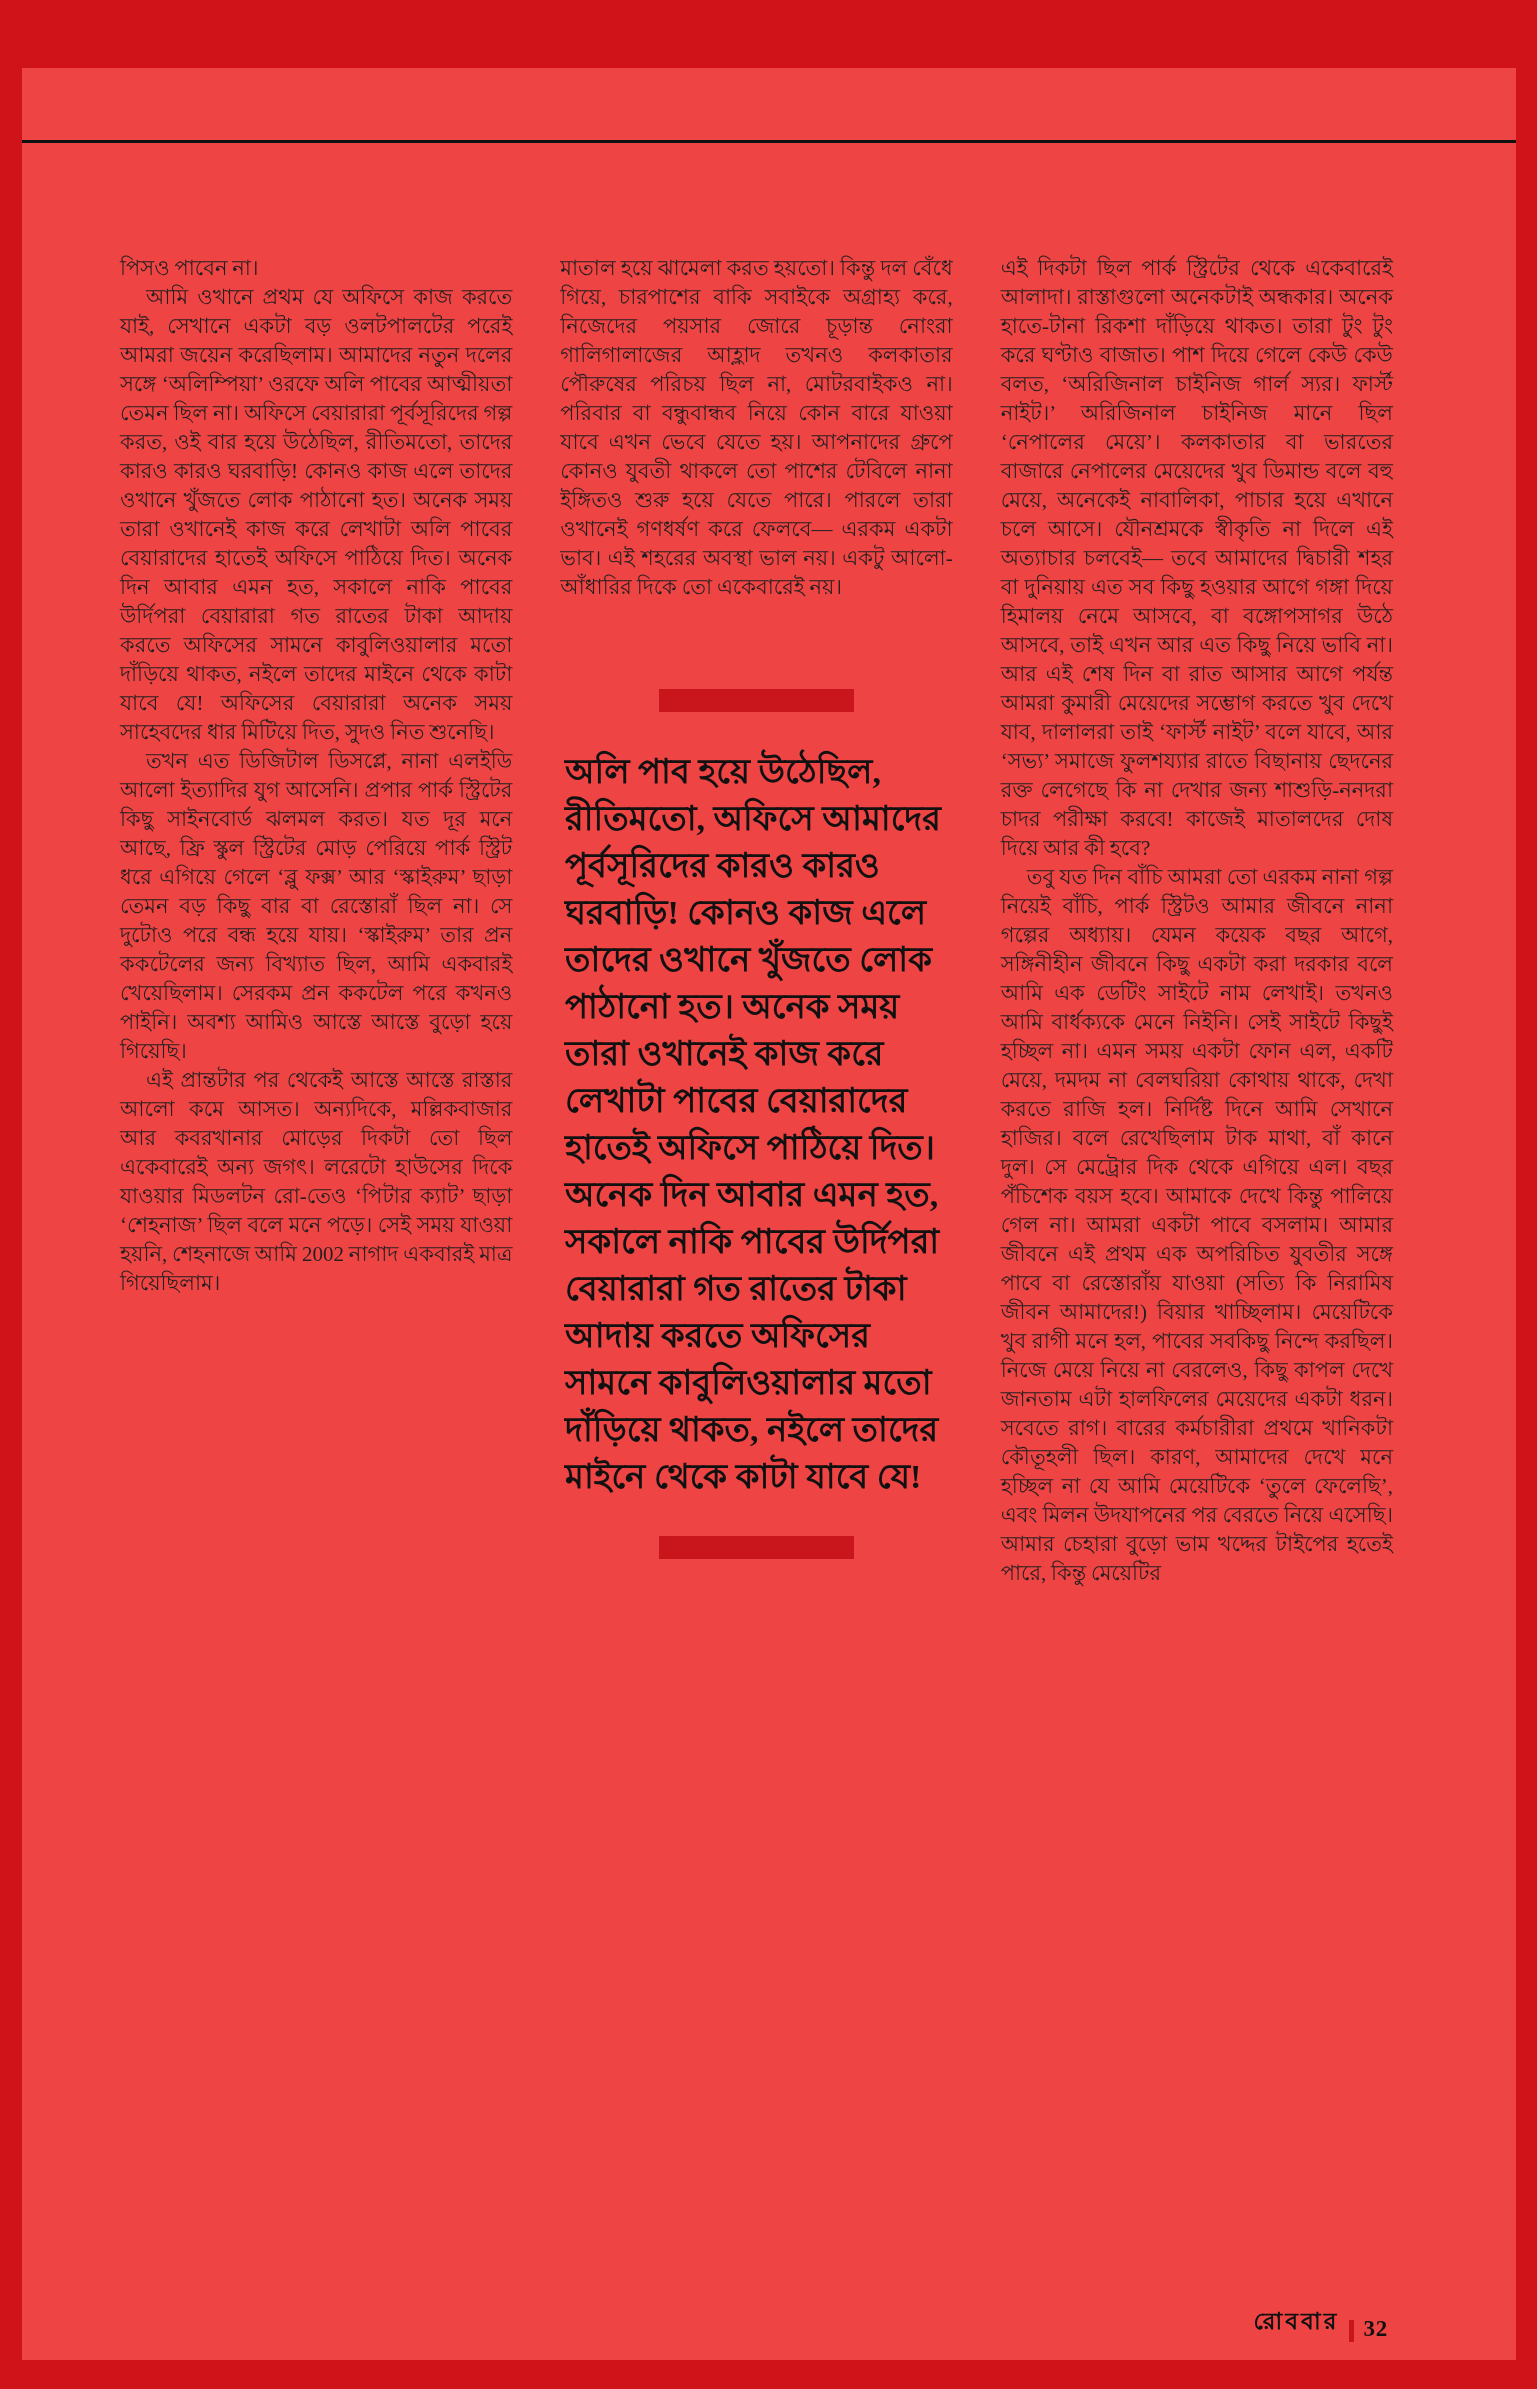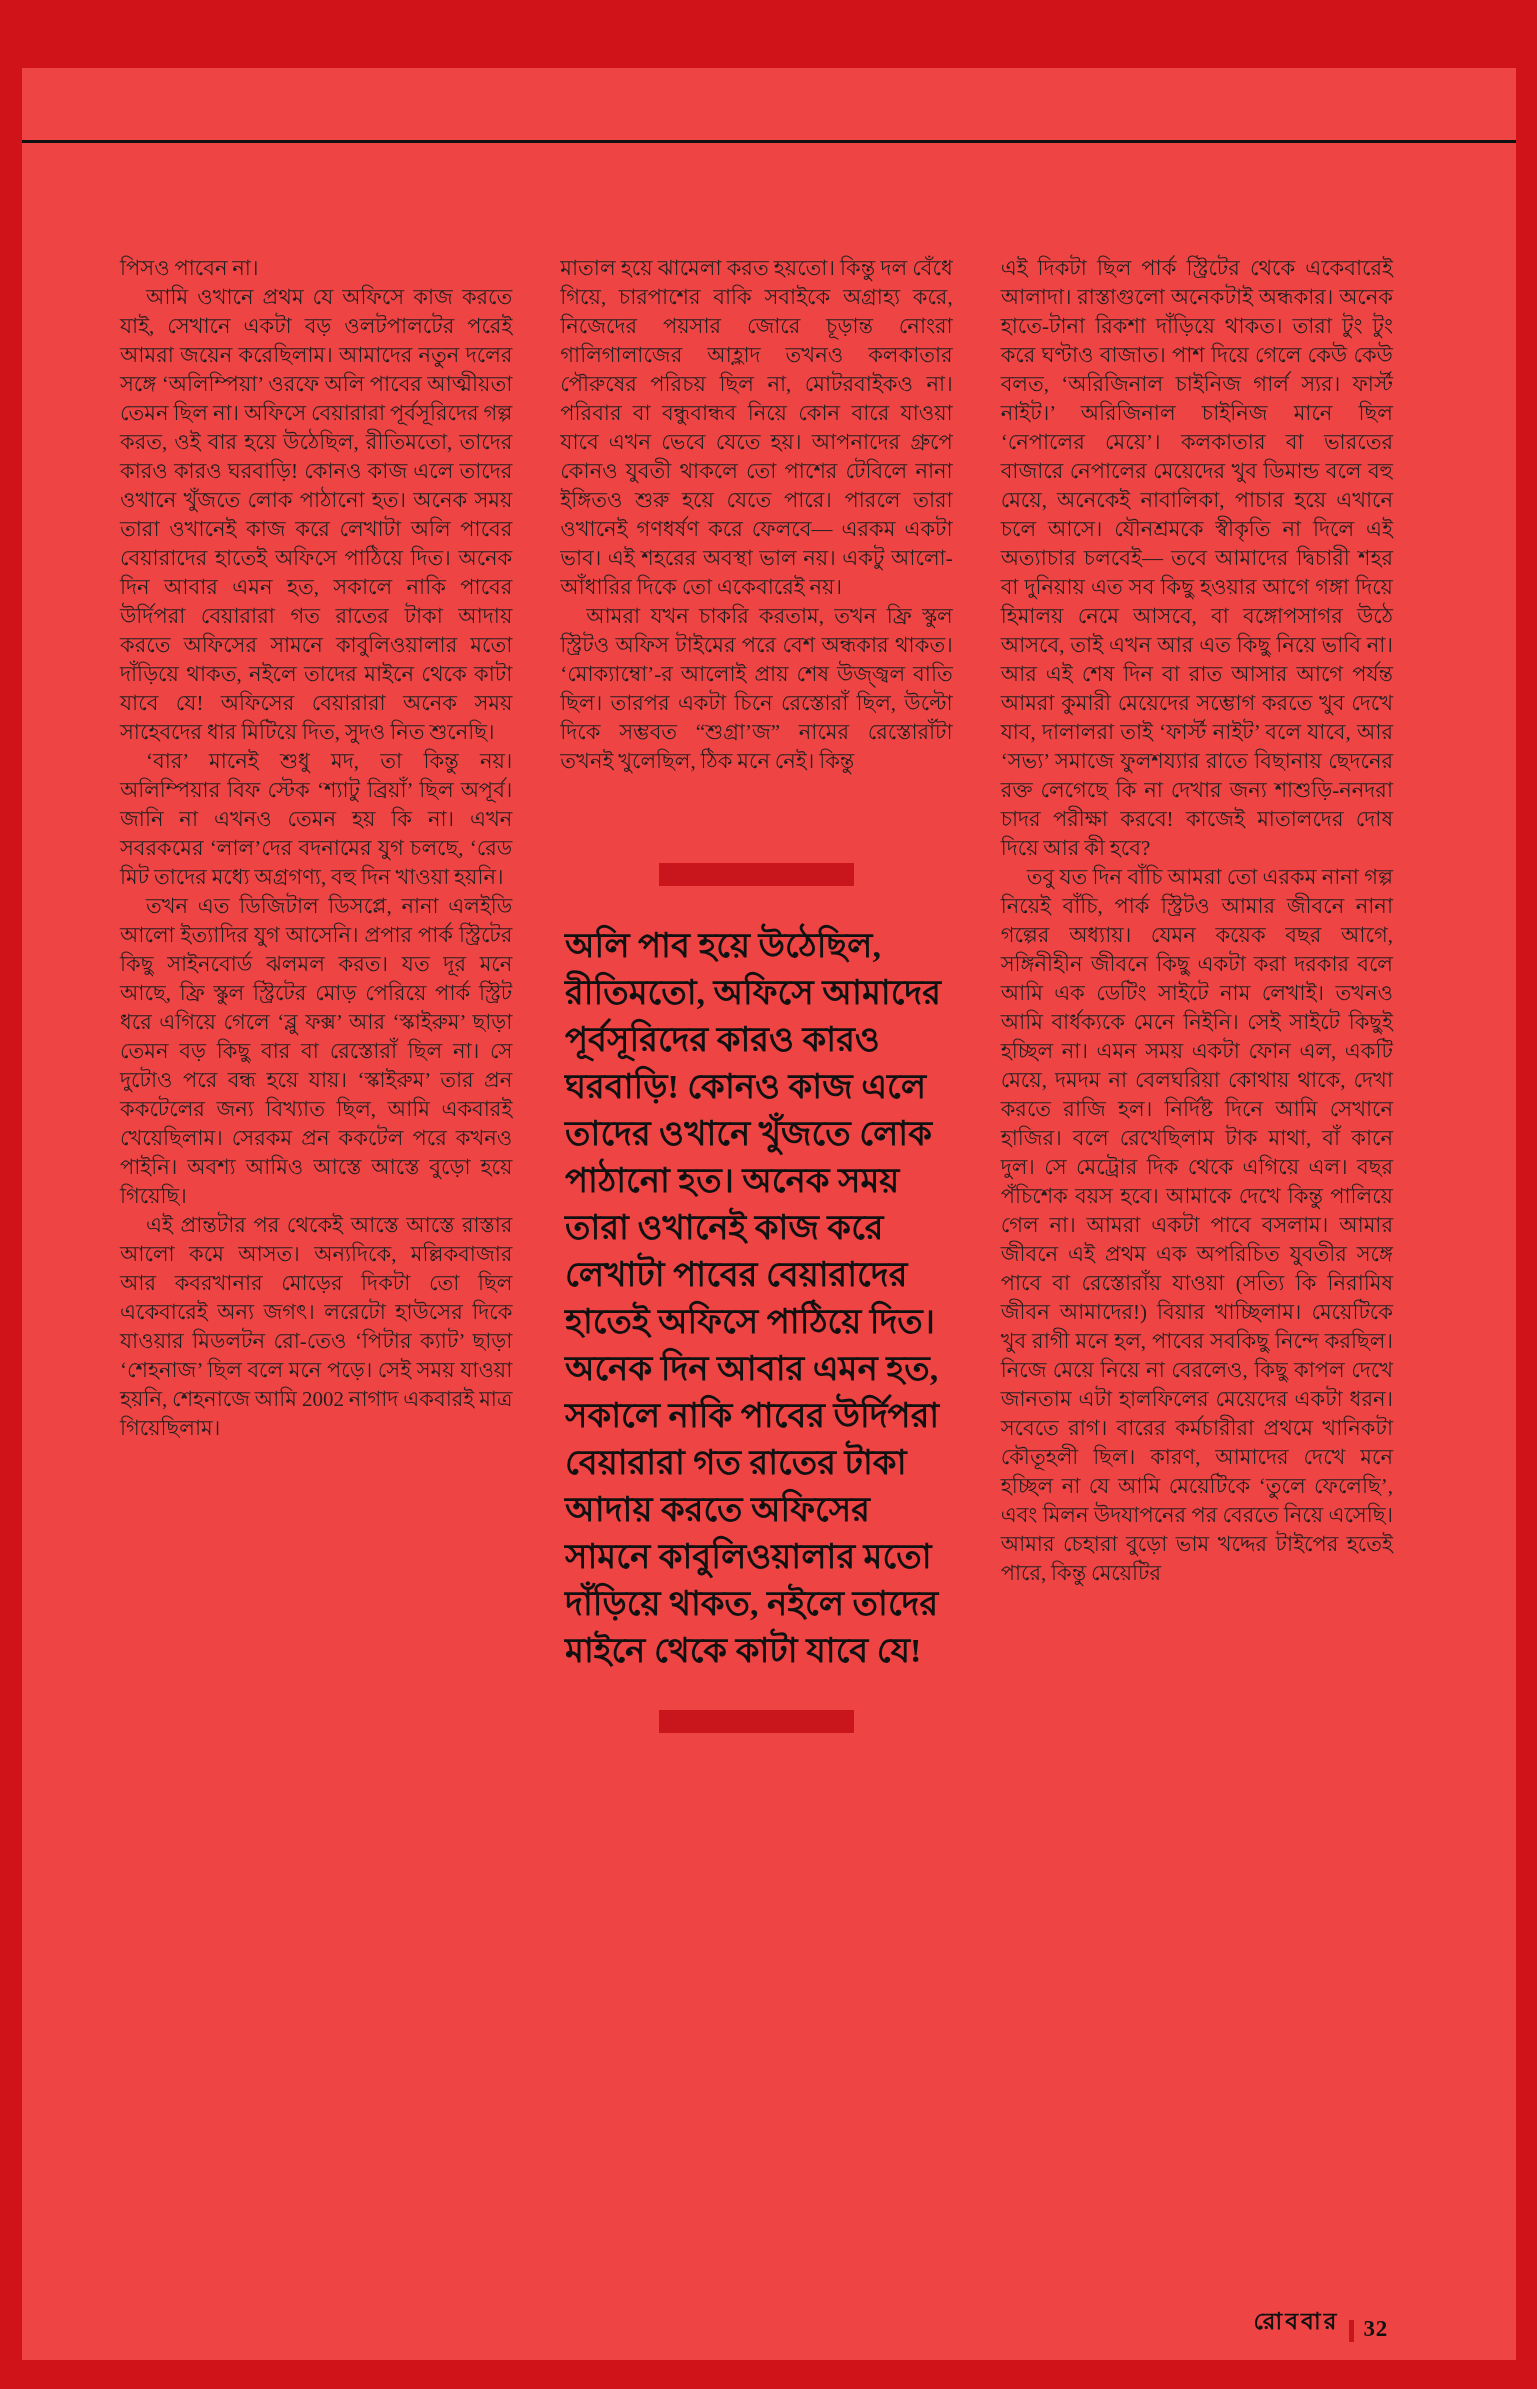--- a/index.html
+++ b/index.html
@@ -67,30 +67,28 @@
   <div class="frame-bottom"></div>
 
   <div class="header-rule"></div>
 
   <div class="content">
 
     <div class="col">
       <div class="col-text">
           <p class="para">পিসও পাবেন না।</p>
           <p class="para">আমি ওখানে প্রথম যে অফিসে কাজ করতে যাই, সেখানে একটা বড় ওলটপালটের পরেই আমরা জয়েন করেছিলাম। আমাদের নতুন দলের সঙ্গে ‘অলিম্পিয়া’ ওরফে অলি পাবের আত্মীয়তা তেমন ছিল না। অফিসে বেয়ারারা পূর্বসূরিদের গল্প করত, ওই বার হয়ে উঠেছিল, রীতিমতো, তাদের কারও কারও ঘরবাড়ি! কোনও কাজ এলে তাদের ওখানে খুঁজতে লোক পাঠানো হত। অনেক সময় তারা ওখানেই কাজ করে লেখাটা অলি পাবের বেয়ারাদের হাতেই অফিসে পাঠিয়ে দিত। অনেক দিন আবার এমন হত, সকালে নাকি পাবের উর্দিপরা বেয়ারারা গত রাতের টাকা আদায় করতে অফিসের সামনে কাবুলিওয়ালার মতো দাঁড়িয়ে থাকত, নইলে তাদের মাইনে থেকে কাটা যাবে যে! অফিসের বেয়ারারা অনেক সময় সাহেবদের ধার মিটিয়ে দিত, সুদও নিত শুনেছি।</p>
-          <p class="para">‘বার’ মানেই শুধু মদ, তা কিন্তু নয়। অলিম্পিয়ার বিফ স্টেক ‘শ্যাটু ব্রিয়াঁ’ ছিল অপূর্ব। জানি না এখনও তেমন হয় কি না। এখন সবরকমের ‘লাল’দের বদনামের যুগ চলছে, ‘রেড মিট তাদের মধ্যে অগ্রগণ্য, বহু দিন খাওয়া হয়নি।</p>
           <p class="para">তখন এত ডিজিটাল ডিসপ্লে, নানা এলইডি আলো ইত্যাদির যুগ আসেনি। প্রপার পার্ক স্ট্রিটের কিছু সাইনবোর্ড ঝলমল করত। যত দূর মনে আছে, ফ্রি স্কুল স্ট্রিটের মোড় পেরিয়ে পার্ক স্ট্রিট ধরে এগিয়ে গেলে ‘ব্লু ফক্স’ আর ‘স্কাইরুম’ ছাড়া তেমন বড় কিছু বার বা রেস্তোরাঁ ছিল না। সে দুটোও পরে বন্ধ হয়ে যায়। ‘স্কাইরুম’ তার প্রন ককটেলের জন্য বিখ্যাত ছিল, আমি একবারই খেয়েছিলাম। সেরকম প্রন ককটেল পরে কখনও পাইনি। অবশ্য আমিও আস্তে আস্তে বুড়ো হয়ে গিয়েছি।</p>
           <p class="para">এই প্রান্তটার পর থেকেই আস্তে আস্তে রাস্তার আলো কমে আসত। অন্যদিকে, মল্লিকবাজার আর কবরখানার মোড়ের দিকটা তো ছিল একেবারেই অন্য জগৎ। লরেটো হাউসের দিকে যাওয়ার মিডলটন রো-তেও ‘পিটার ক্যাট’ ছাড়া ‘শেহনাজ’ ছিল বলে মনে পড়ে। সেই সময় যাওয়া হয়নি, শেহনাজে আমি 2002 নাগাদ একবারই মাত্র গিয়েছিলাম।</p>
         </div>
     </div>
 
     <div class="col">
       <div class="col-text">
           <p class="para">মাতাল হয়ে ঝামেলা করত হয়তো। কিন্তু দল বেঁধে গিয়ে, চারপাশের বাকি সবাইকে অগ্রাহ্য করে, নিজেদের পয়সার জোরে চূড়ান্ত নোংরা গালিগালাজের আহ্লাদ তখনও কলকাতার পৌরুষের পরিচয় ছিল না, মোটরবাইকও না। পরিবার বা বন্ধুবান্ধব নিয়ে কোন বারে যাওয়া যাবে এখন ভেবে যেতে হয়। আপনাদের গ্রুপে কোনও যুবতী থাকলে তো পাশের টেবিলে নানা ইঙ্গিতও শুরু হয়ে যেতে পারে। পারলে তারা ওখানেই গণধর্ষণ করে ফেলবে— এরকম একটা ভাব। এই শহরের অবস্থা ভাল নয়। একটু আলো-আঁধারির দিকে তো একেবারেই নয়।</p>
-          <p class="para">আমরা যখন চাকরি করতাম, তখন ফ্রি স্কুল স্ট্রিটও অফিস টাইমের পরে বেশ অন্ধকার থাকত। ‘মোক্যাম্বো’-র আলোই প্রায় শেষ উজ্জ্বল বাতি ছিল। তারপর একটা চিনে রেস্তোরাঁ ছিল, উল্টো দিকে সম্ভবত “শুগ্রা’জ” নামের রেস্তোরাঁটা তখনই খুলেছিল, ঠিক মনে নেই। কিন্তু</p>
         </div>
       <figure class="pullquote">
         <div class="pq-bar"></div>
         <blockquote class="pq-text">অলি পাব হয়ে উঠেছিল, রীতিমতো, অফিসে আমাদের পূর্বসূরিদের কারও কারও ঘরবাড়ি! কোনও কাজ এলে তাদের ওখানে খুঁজতে লোক পাঠানো হত। অনেক সময় তারা ওখানেই কাজ করে লেখাটা পাবের বেয়ারাদের হাতেই অফিসে পাঠিয়ে দিত। অনেক দিন আবার এমন হত, সকালে নাকি পাবের উর্দিপরা বেয়ারারা গত রাতের টাকা আদায় করতে অফিসের সামনে কাবুলিওয়ালার মতো দাঁড়িয়ে থাকত, নইলে তাদের মাইনে থেকে কাটা যাবে যে!</blockquote>
         <div class="pq-bar"></div>
       </figure>
     </div>
 
     <div class="col">
       <div class="col-text">

